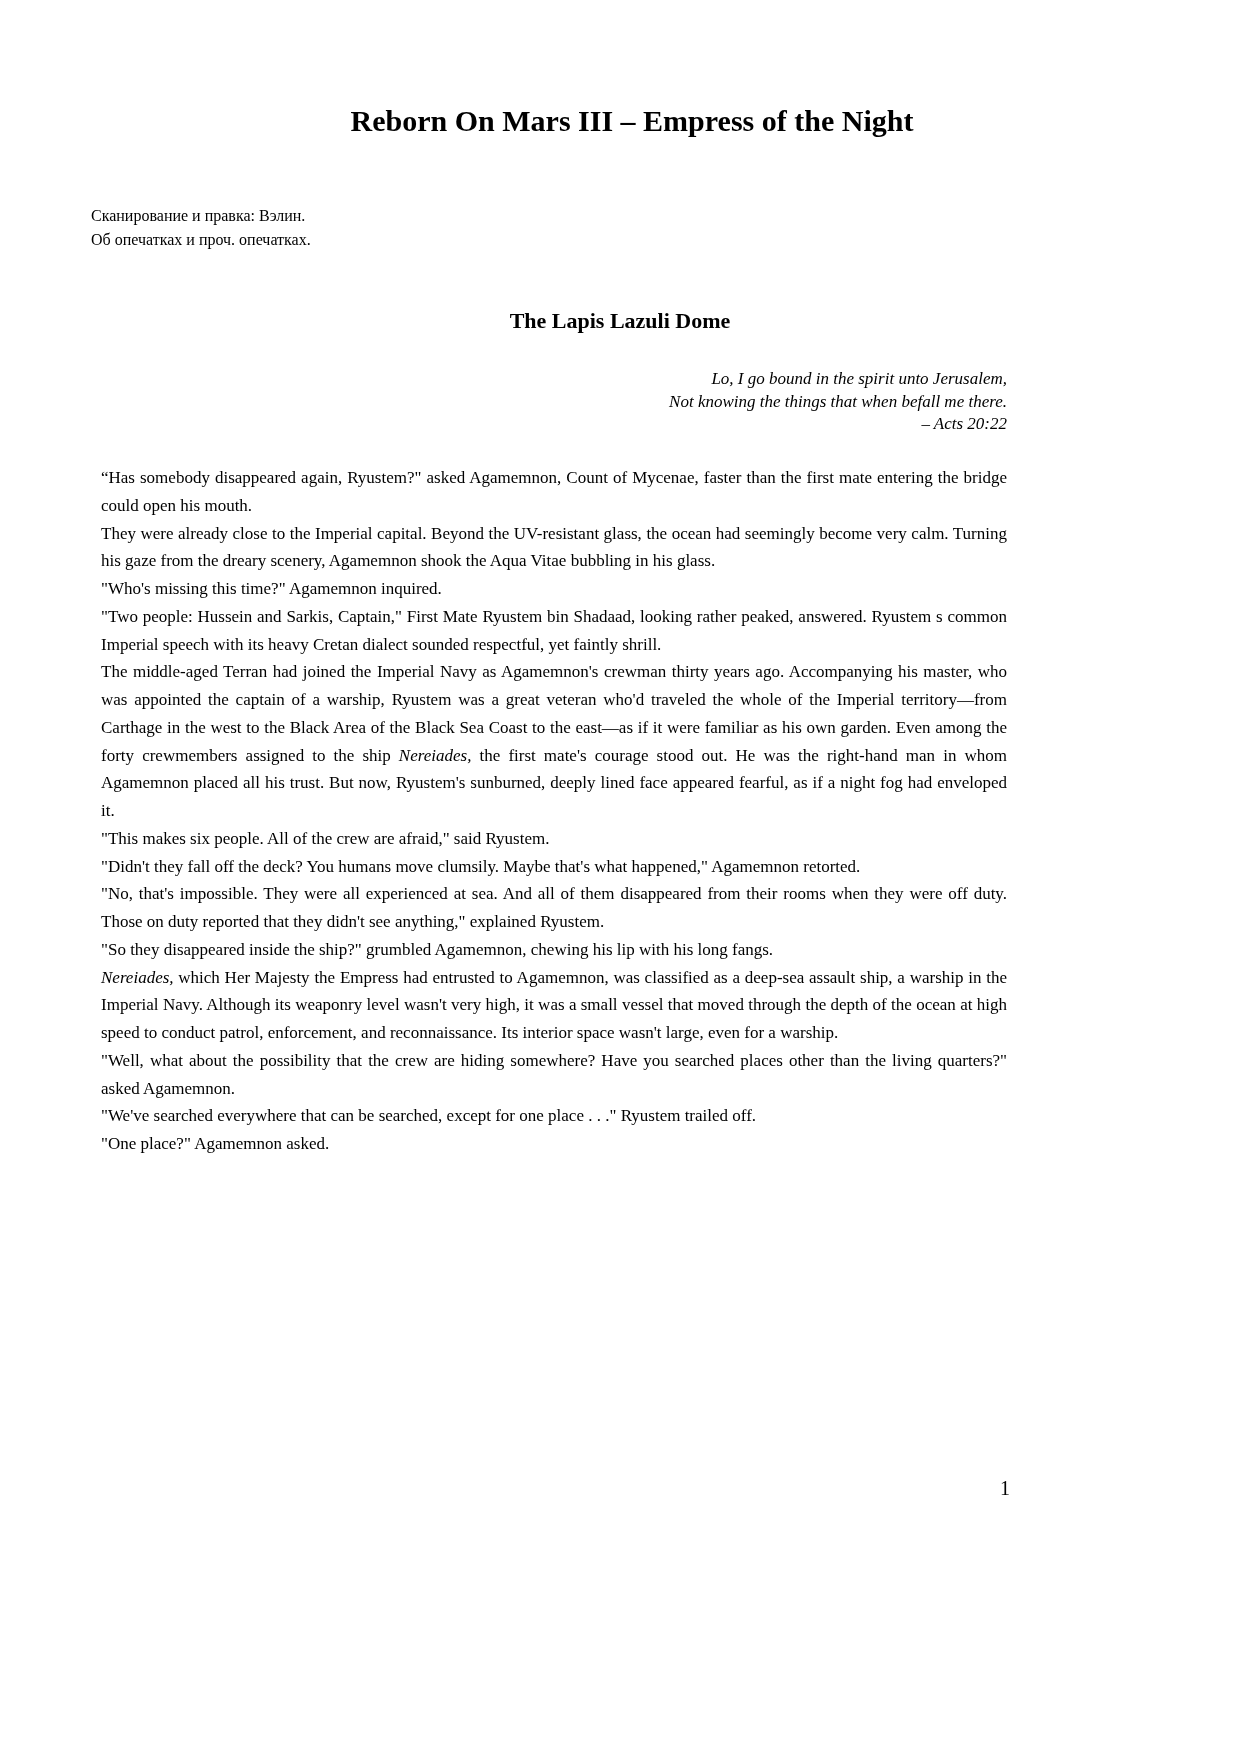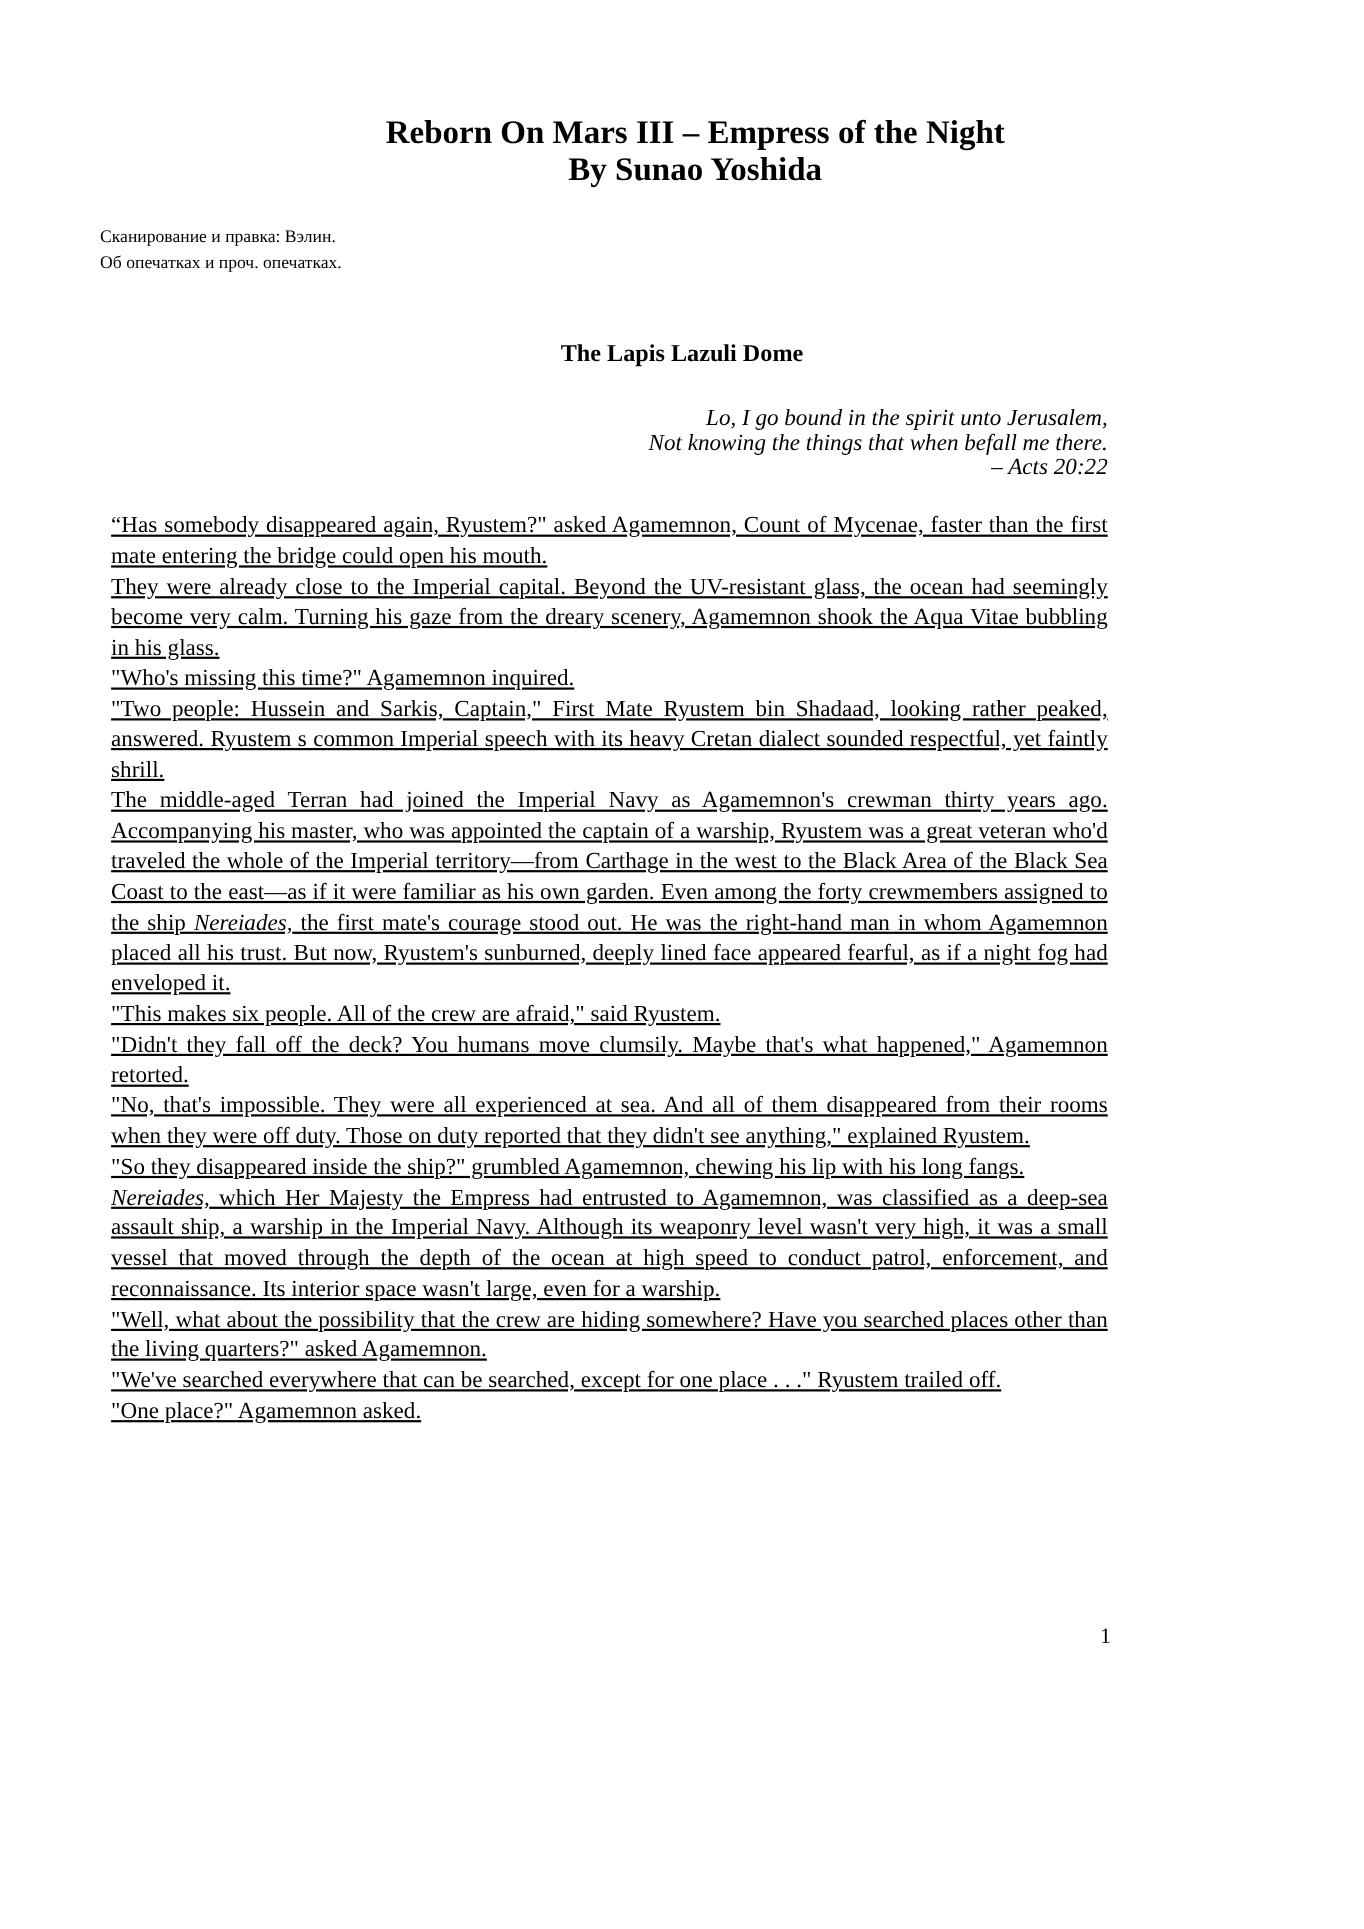--- a/index.html
+++ b/index.html
@@ -48,32 +48,31 @@
       font-weight: bold;
       font-size: 22px;
       line-height: 32px;
     }
     .epigraph {
       position: absolute;
       right: 233px;
       top: 368px;
       text-align: right;
       font-style: italic;
-      font-size: 21px;
+      font-size: 17px;
       line-height: 22.5px;
     }
     .body-text {
       position: absolute;
       left: 101px;
       top: 464px;
       width: 906px;
-      font-size: 21px;
+      font-size: 17px;
       line-height: 27.75px;
       text-align: justify;
-      text-decoration: underline;
     }
     .body-text p {
       margin: 0;
       padding: 0;
     }
     .body-text em {
       font-style: italic;
     }
     .page-number {
       position: absolute;
@@ -85,21 +84,20 @@
       line-height: 24px;
     }
   </style>
 </head>
 <body>
 
 <div class="page">
 
   <div class="title-block">
     <div>Reborn On Mars III – Empress of the Night</div>
-    <div>By Sunao Yoshida</div>
   </div>
 
   <div class="credits">
     <div>Сканирование и правка: Вэлин.</div>
     <div>Об опечатках и проч. опечатках.</div>
   </div>
 
   <div class="chapter-title">The Lapis Lazuli Dome</div>
 
   <div class="epigraph">

